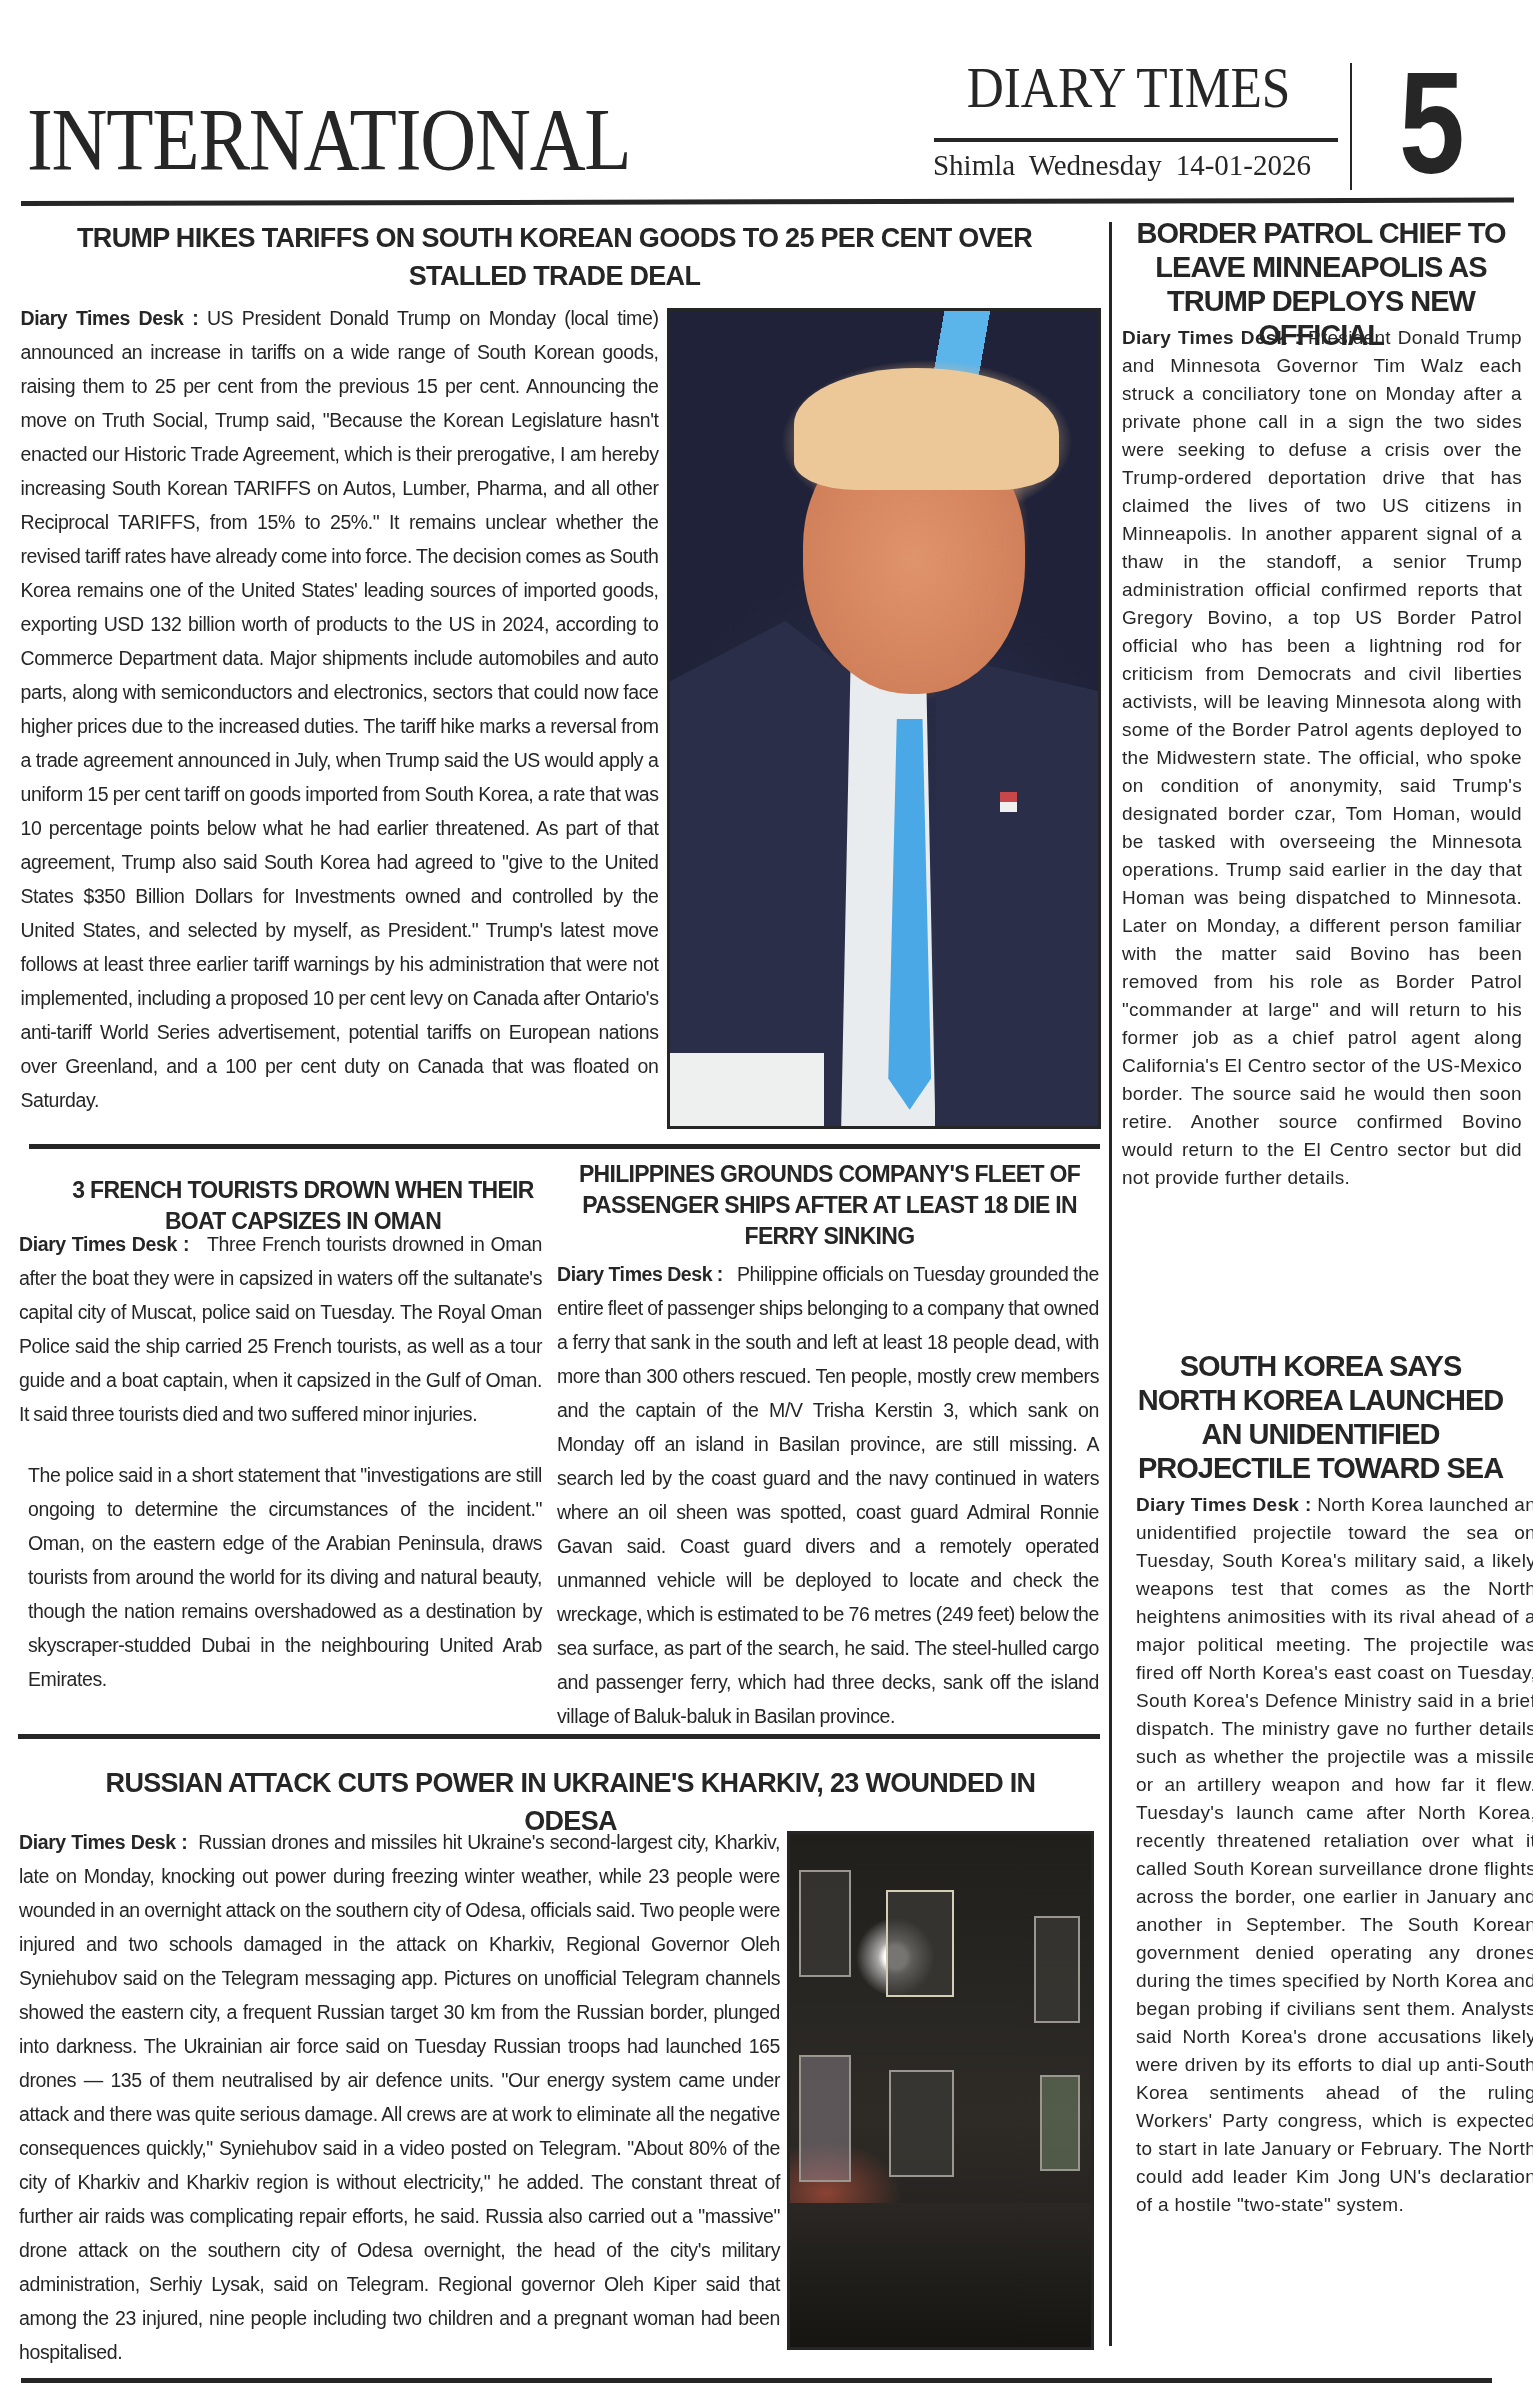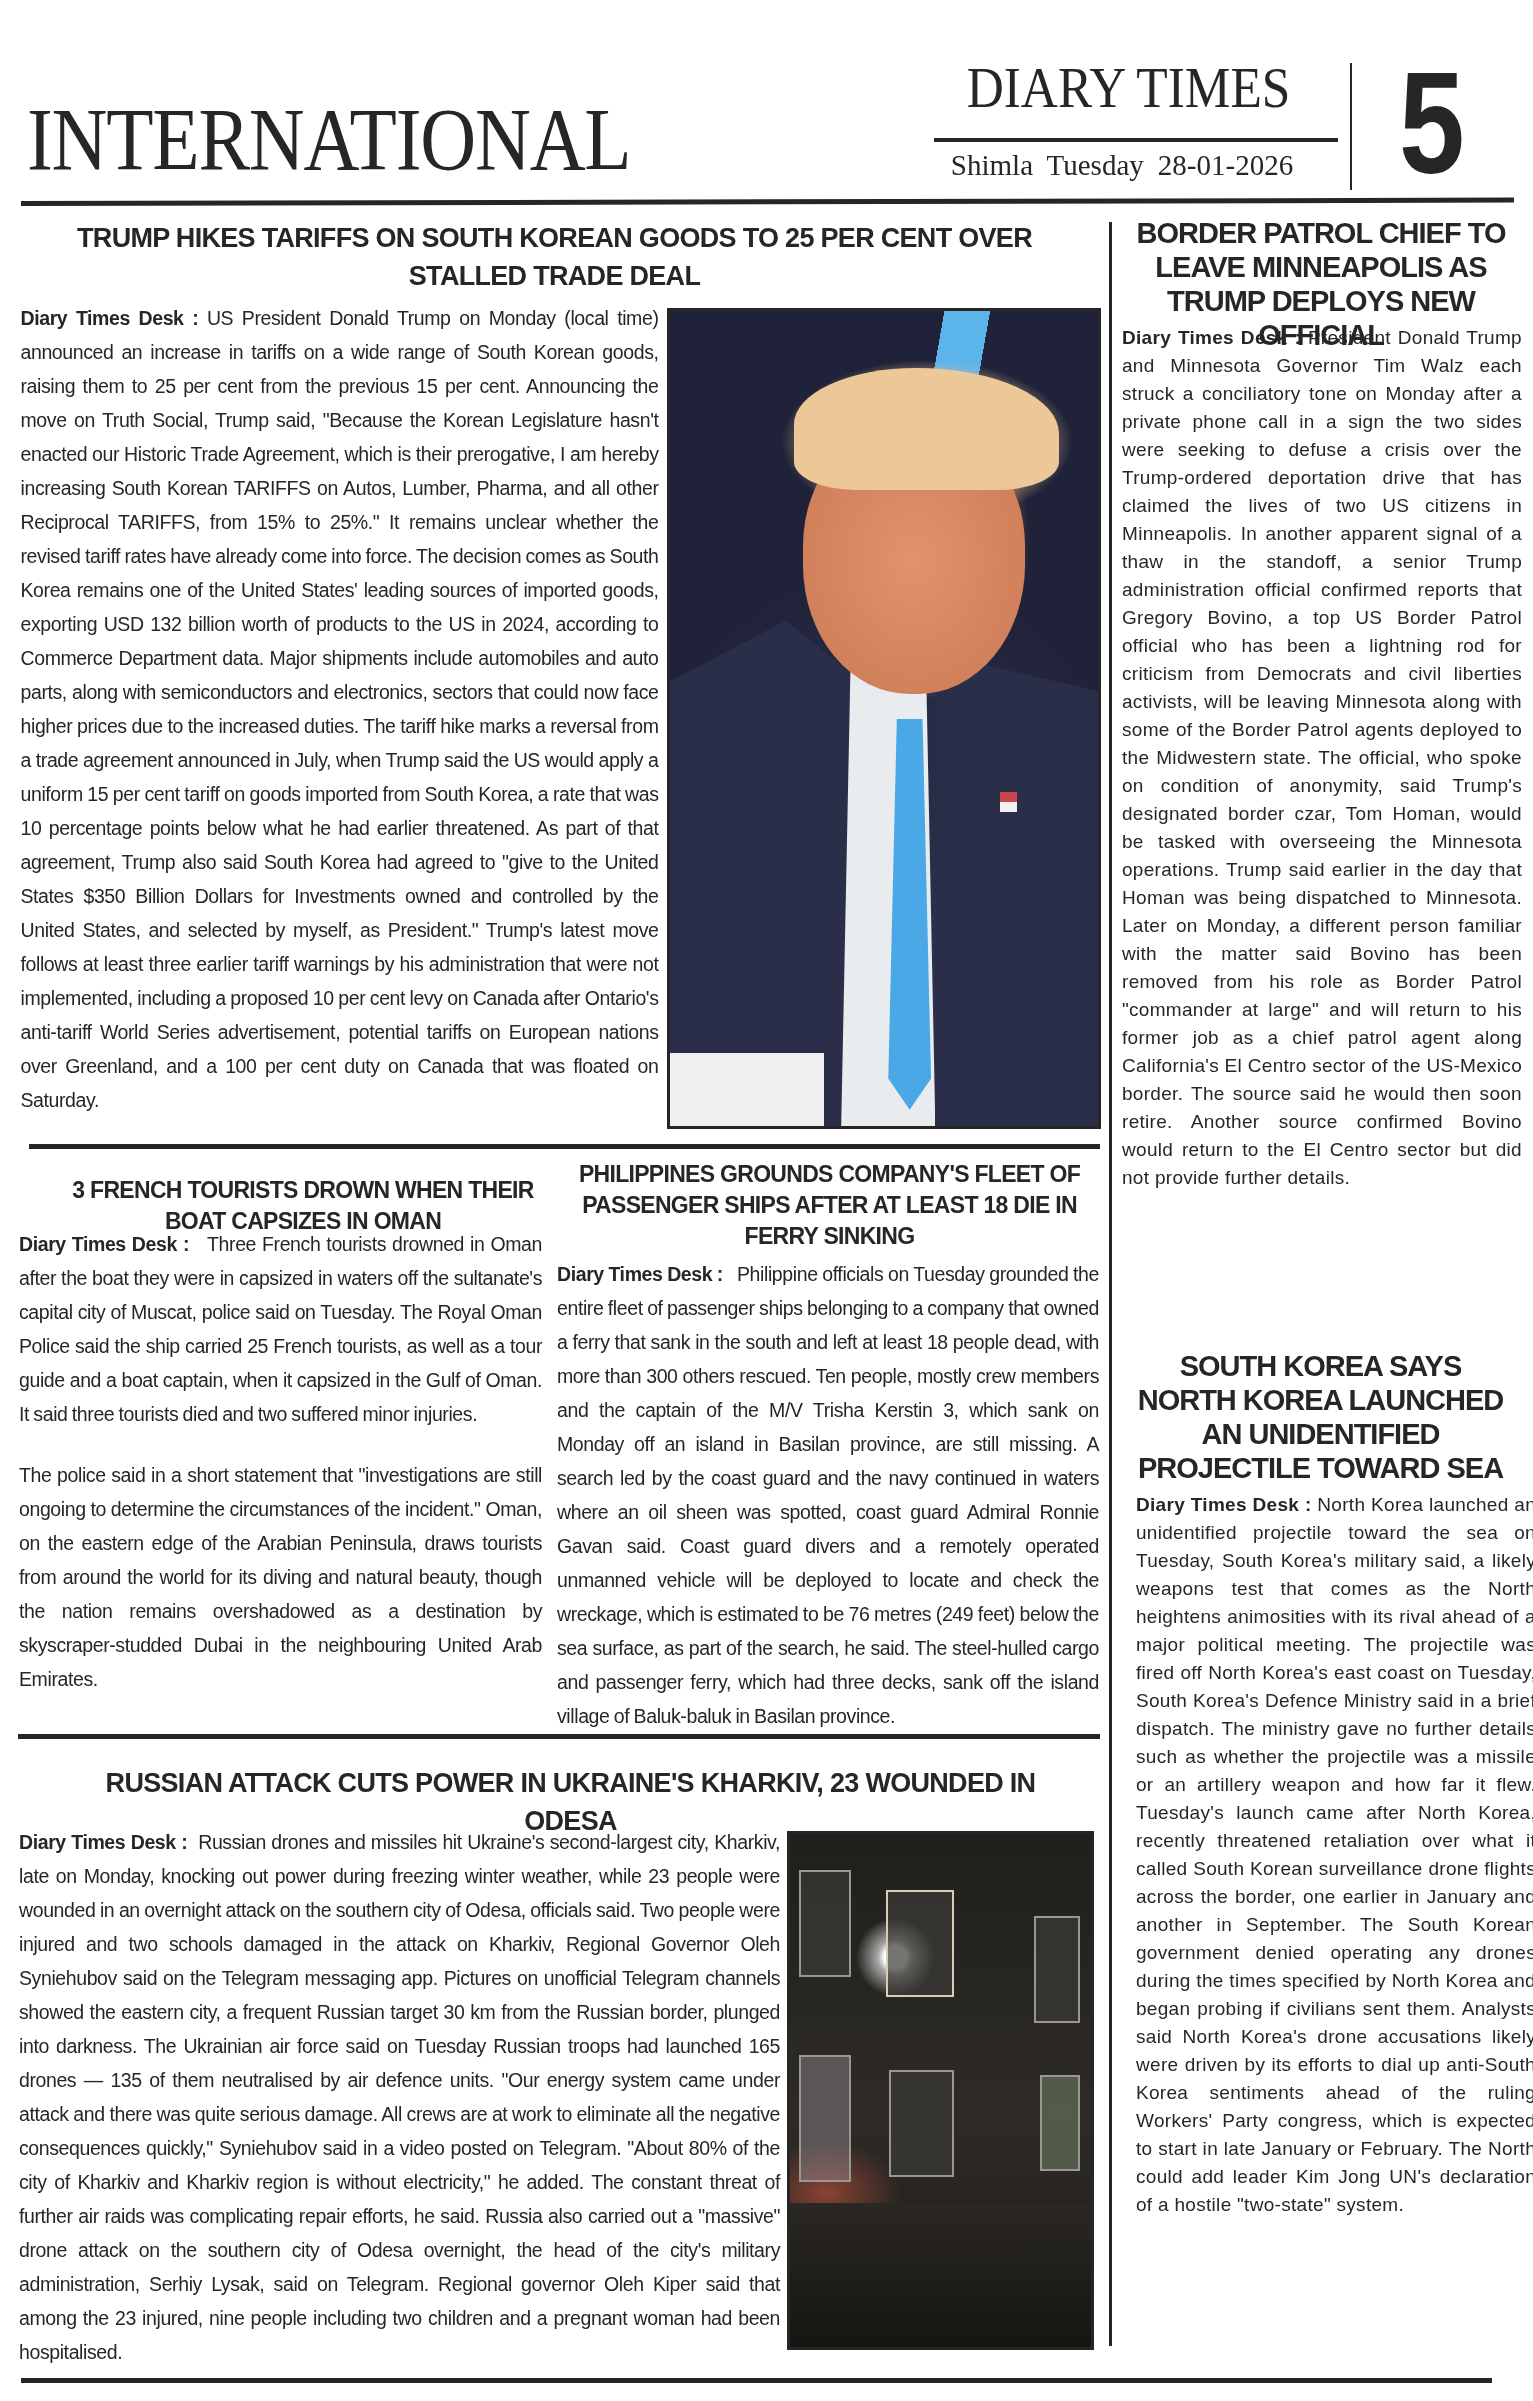--- a/index.html
+++ b/index.html
@@ -23,21 +23,21 @@
   .headline { font-family: "Liberation Sans Narrow", "Liberation Sans", sans-serif; font-weight: 700; color: #262626; text-align: center; text-transform: uppercase; letter-spacing: -0.7px; }
   .hl-large { font-size: 27px; line-height: 38px; }
   .hl-mid { font-size: 23px; line-height: 31px; }
   .hl-right { font-size: 29px; line-height: 34px; letter-spacing: -1px; }
 
   
   .body-text { font-family: "Liberation Sans", sans-serif; color: #262626; text-align: justify; }
   .body-narrow { font-size: 19.5px; line-height: 34px; letter-spacing: -0.4px; word-spacing: -0.7px; }
   .body-wide { font-size: 19px; line-height: 28px; letter-spacing: 0.3px; }
   .byline { font-weight: 700; }
-  .para + .para { margin-top: 27px; }
+  .para + .para { margin-top: 27px; margin-left: 9px; }
 
   
   .photo { border: 3.4px solid #262626; box-sizing: border-box; overflow: hidden; }
   .photo-trump {
     left: 667px; top: 308px; width: 434px; height: 821px;
     background:
       radial-gradient(ellipse 26% 20% at 58% 28%, #e6a078 0%, #d98a62 55%, rgba(217,138,98,0) 100%),
       radial-gradient(ellipse 34% 10% at 60% 16%, #f1cfa4 0%, #e9bf92 60%, rgba(233,191,146,0) 100%),
       linear-gradient(100deg, transparent 0 48%, #5bb4ea 48% 56%, transparent 56% 100%),
       linear-gradient(180deg, transparent 0 38%, rgba(255,255,255,0) 38%),
@@ -65,21 +65,21 @@
 
   .bottom-rule { left: 20.5px; top: 2378px; width: 1471px; height: 4.8px; background: #262626; }
 </style>
 </head>
 <body>
 
 <header>
   <div class="abs section-title">INTERNATIONAL</div>
   <div class="abs paper-name">DIARY TIMES</div>
   <div class="abs masthead-rule"></div>
-  <div class="abs dateline">Shimla  Tuesday  28-01-2026</div>
+  <div class="abs dateline">Shimla  Wednesday  14-01-2026</div>
   <div class="abs masthead-divider"></div>
   <div class="abs page-number">5</div>
   <div class="abs top-rule"></div>
 </header>
 
 <div class="abs v-divider" style="left:1109px; top:222px; height:2124px;"></div>
 
 <article>
   <h2 class="abs headline hl-large" style="left:55px; top:219px; width:999px; margin:0;text-align:center;">TRUMP HIKES TARIFFS ON SOUTH KOREAN GOODS TO 25 PER CENT OVER STALLED TRADE DEAL</h2>
   <div class="abs body-text body-narrow" style="left:20.5px; top:301px; width:638px;">

